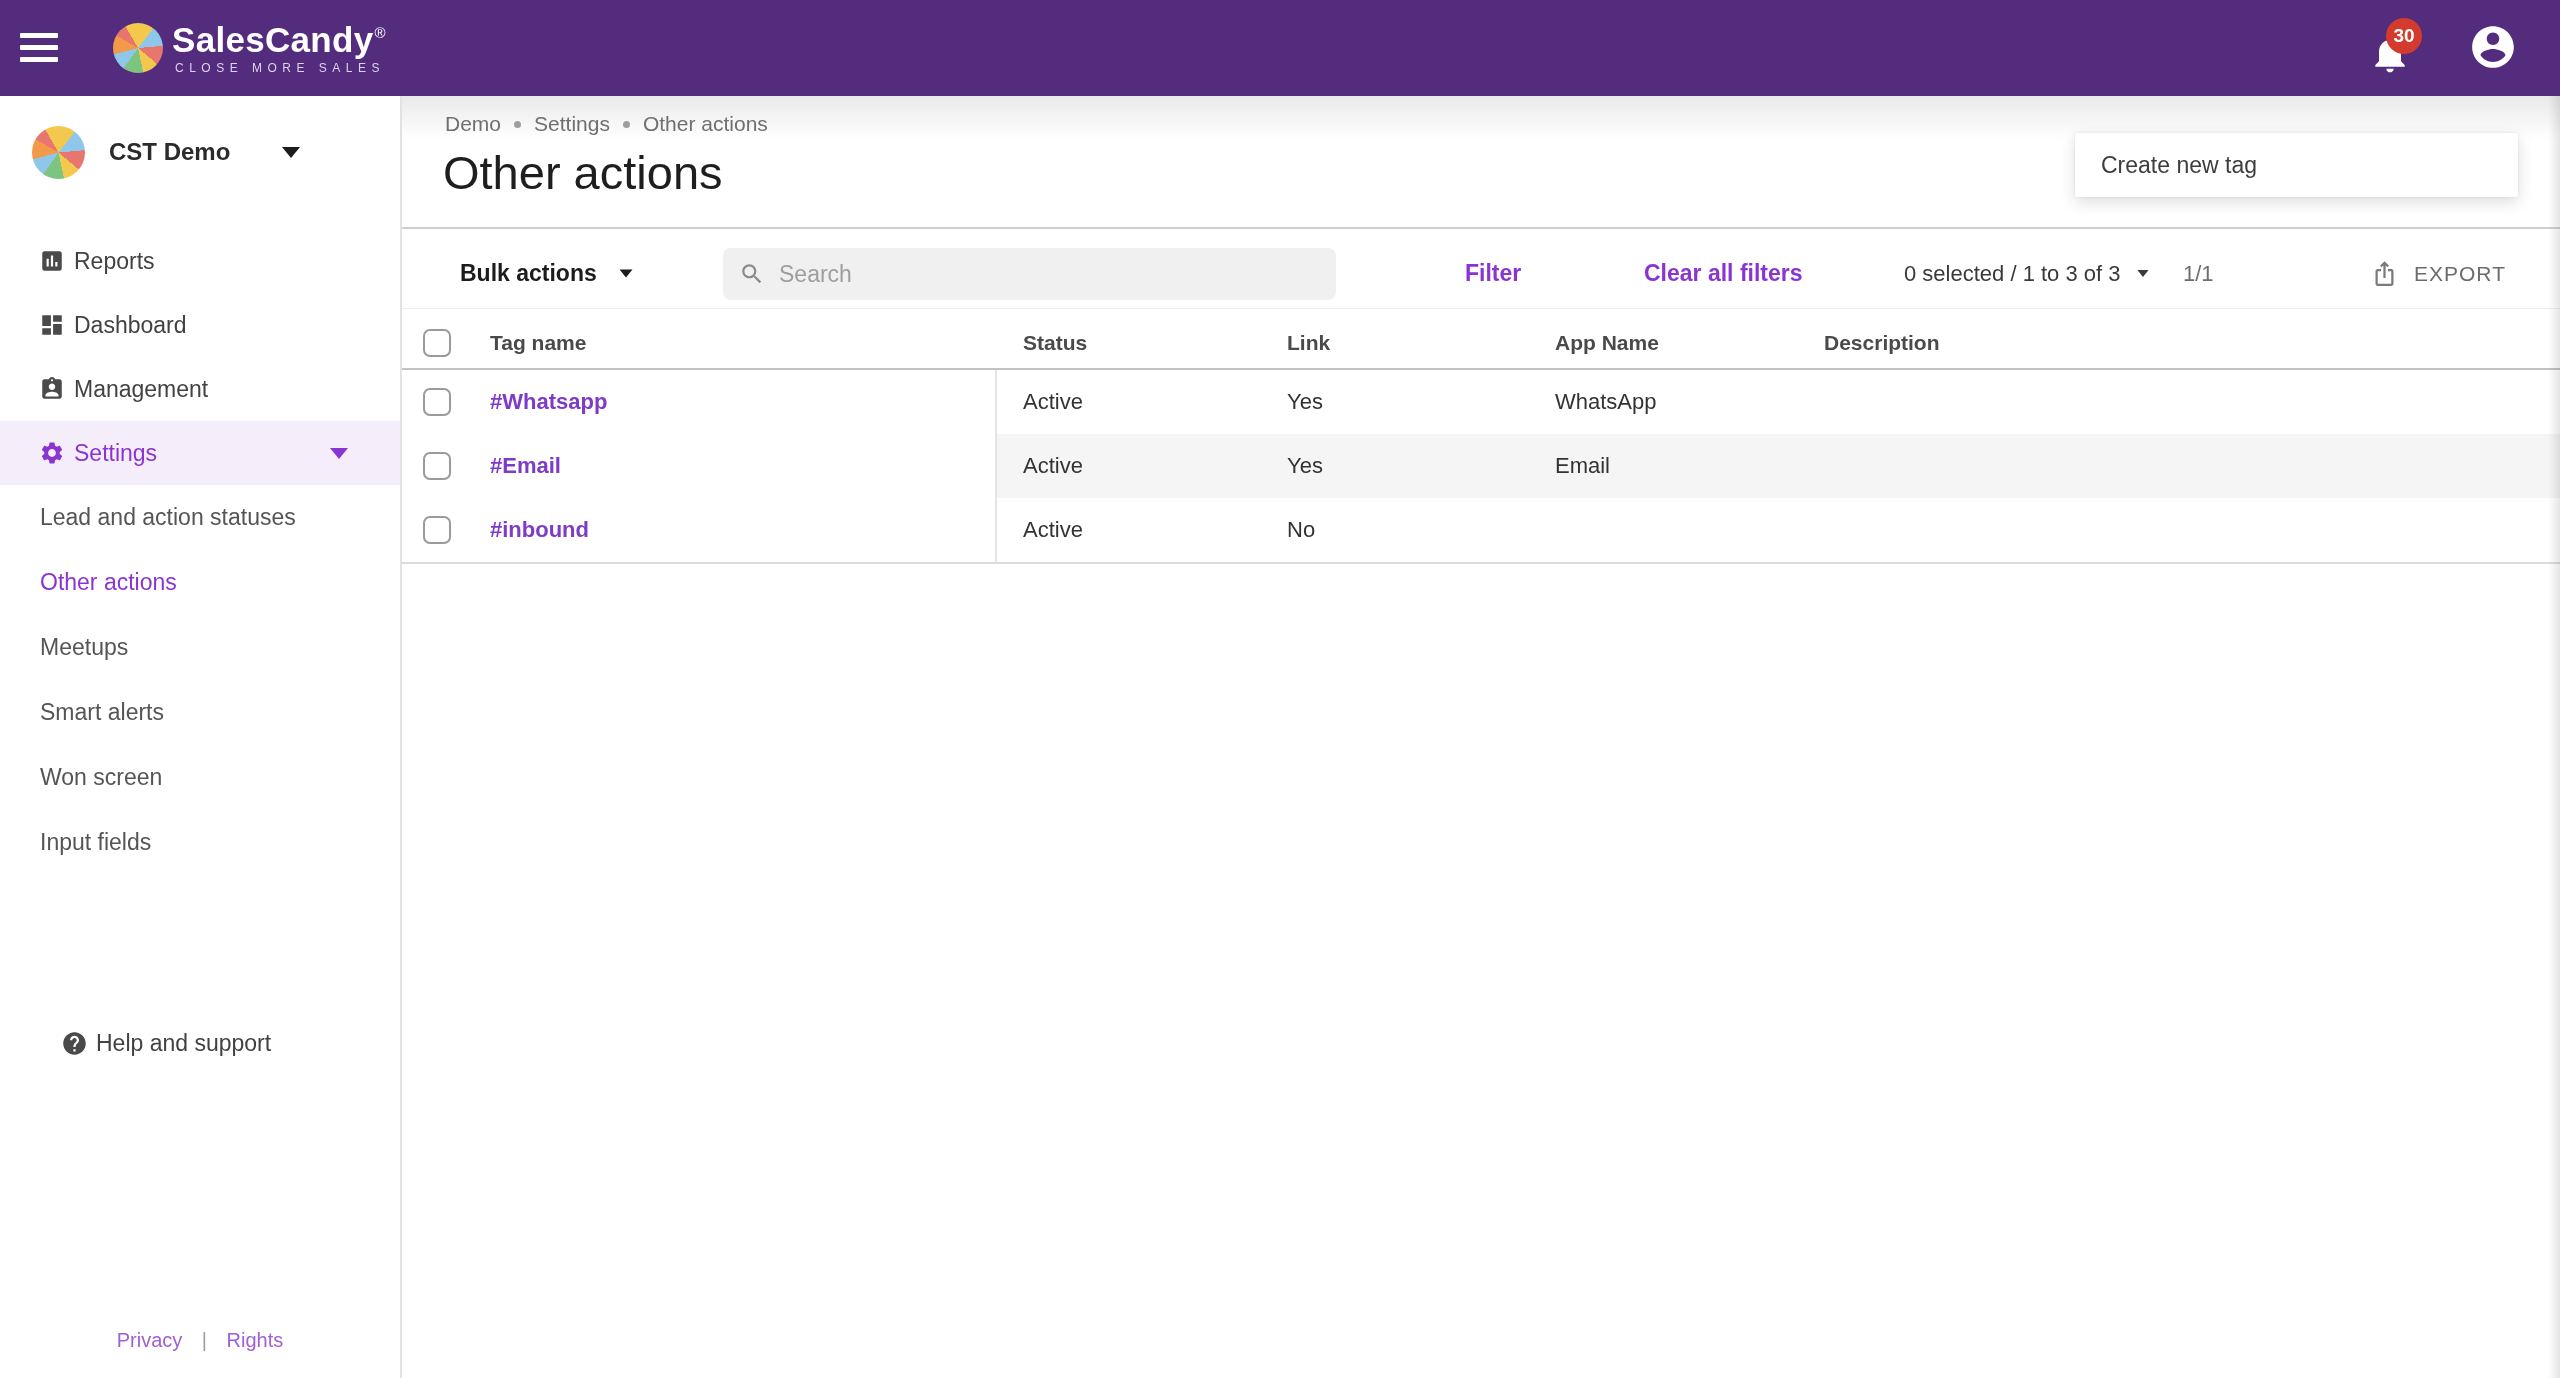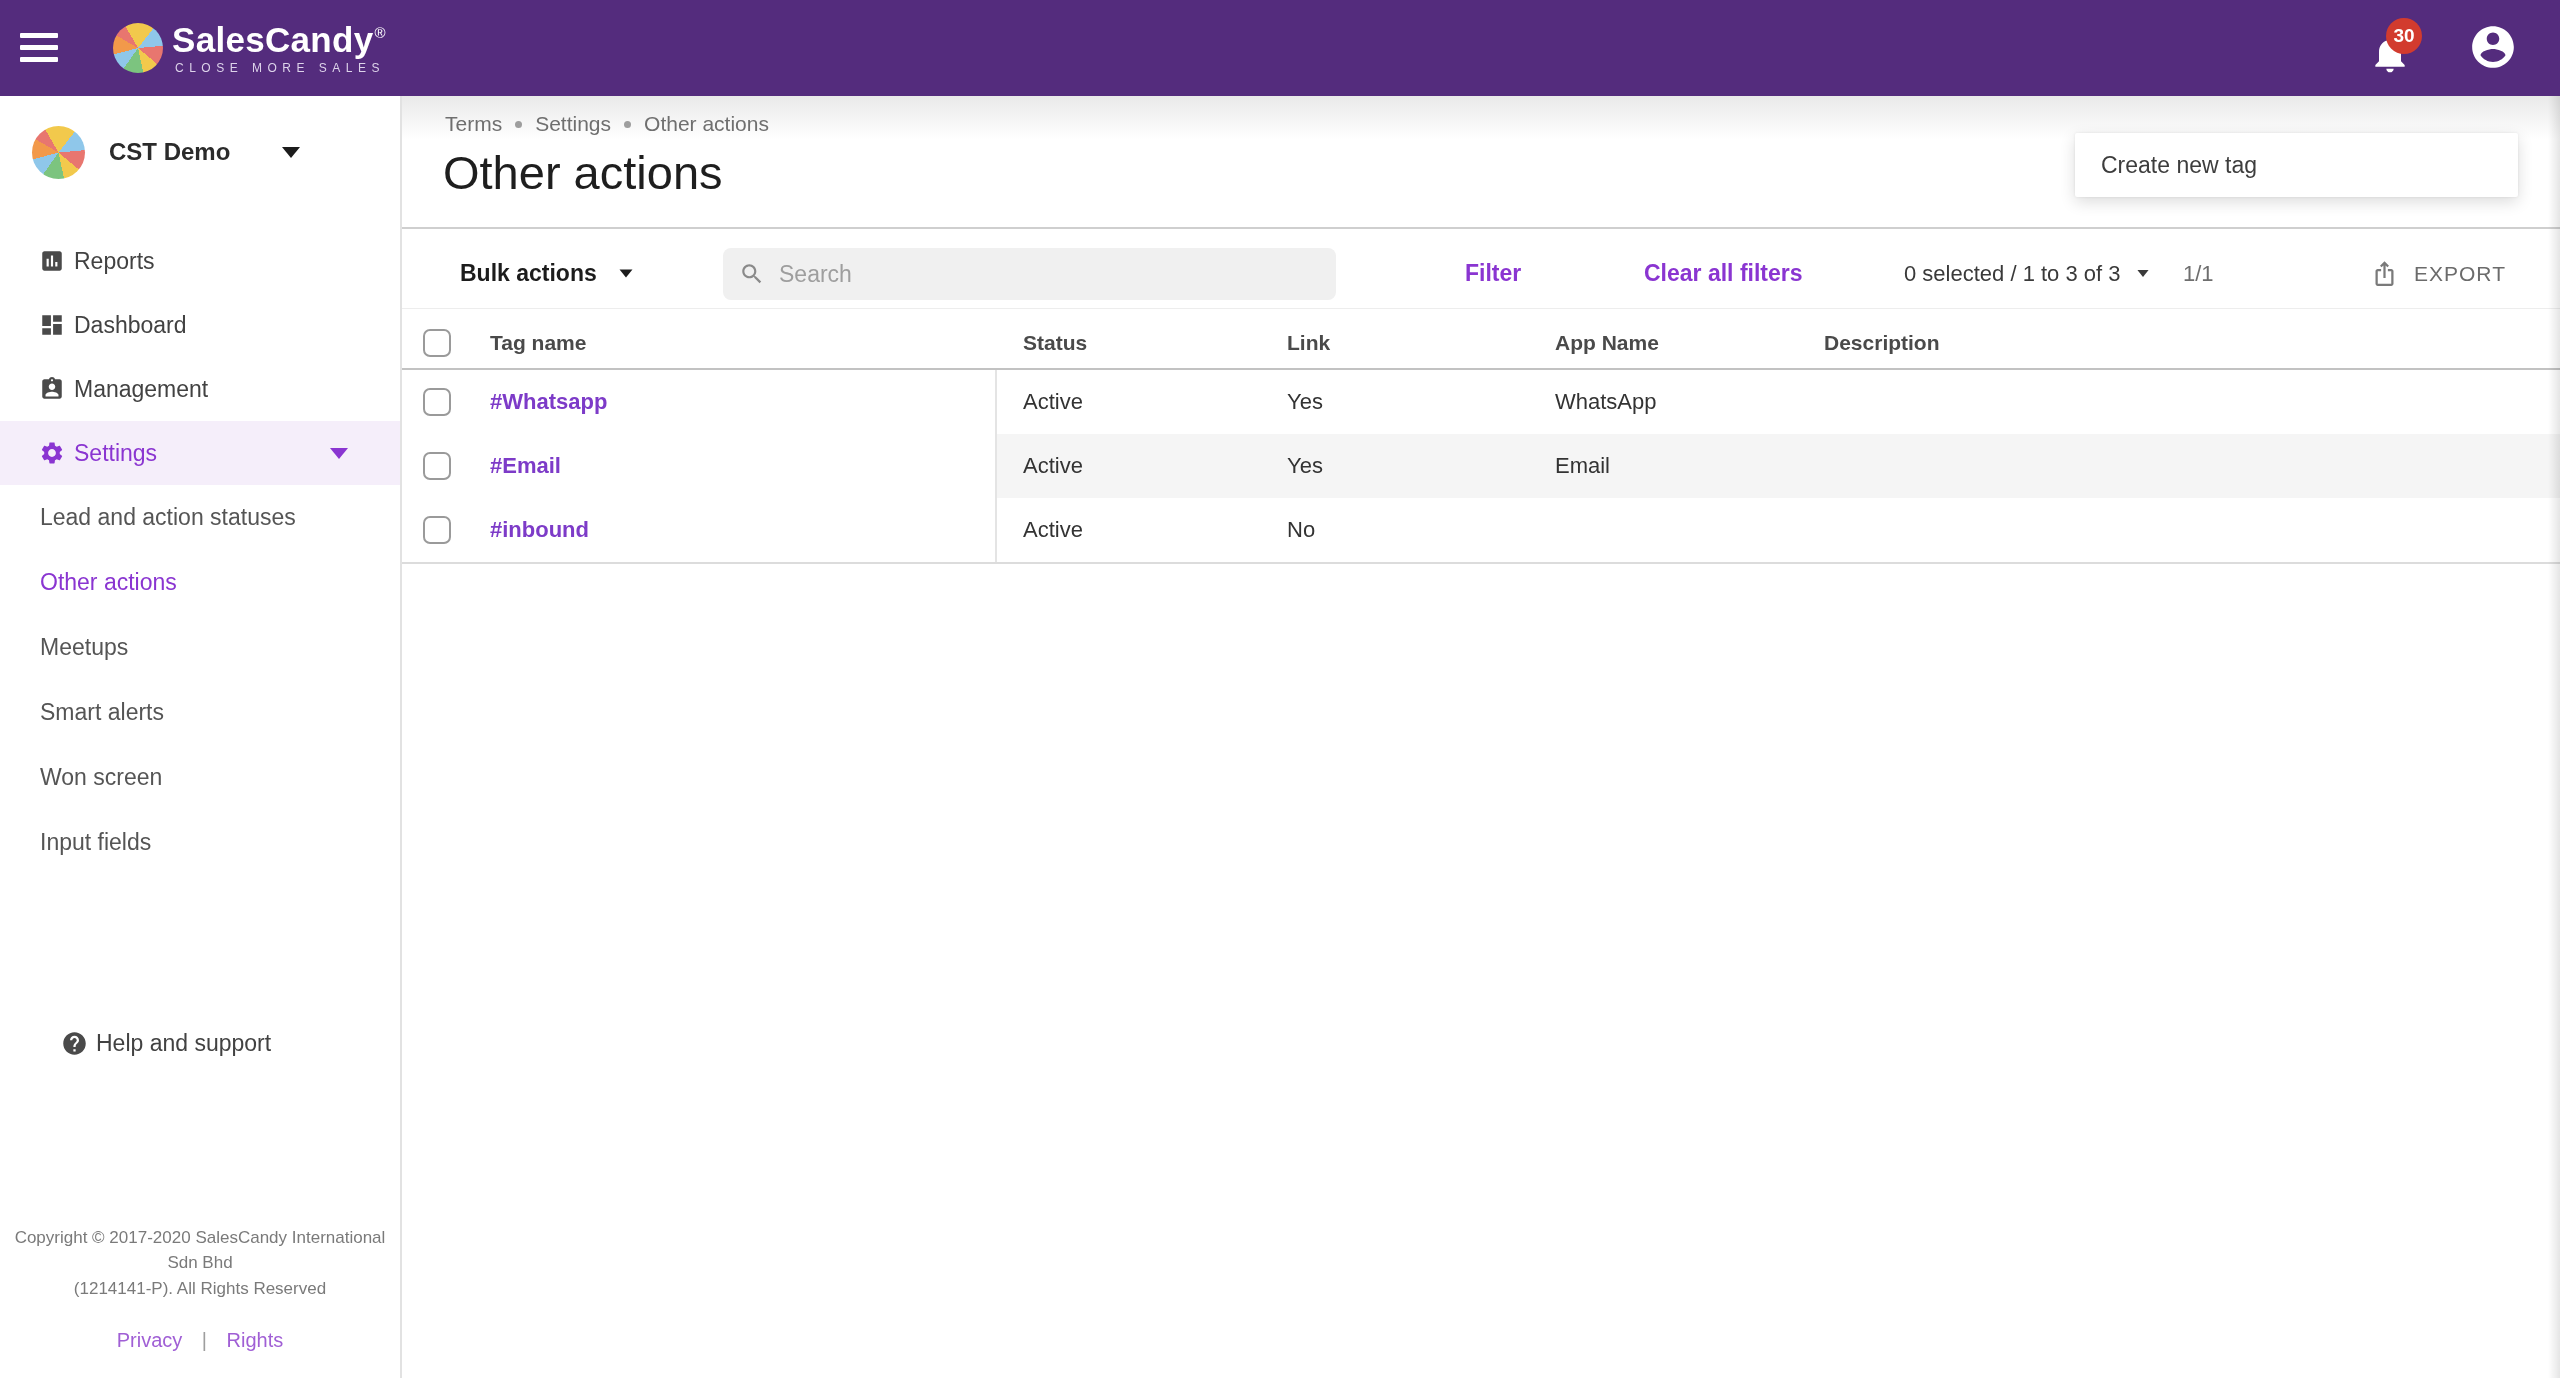--- a/index.html
+++ b/index.html
@@ -197,37 +197,33 @@
     <div class="help-item">
       <span class="nicon">
         <svg width="27" height="27" viewBox="0 0 24 24">
             <path d="M12 2C6.48 2 2 6.48 2 12s4.48 10 10 10 10-4.48 10-10S17.52 2 12 2zm1 17h-2v-2h2v2zm2.07-7.75l-.9.92C13.45 12.9 13 13.5 13 15h-2v-.5c0-1.1.45-2.1 1.17-2.83l1.24-1.26c.37-.36.59-.86.59-1.41 0-1.1-.9-2-2-2s-2 .9-2 2H8c0-2.21 1.79-4 4-4s4 1.79 4 4c0 .88-.36 1.68-.93 2.25z"></path>
           </svg>
       </span>
       <span>Help and support</span>
     </div>
 
     <div class="side-footer">
-      <div class="copyright">
-        <div>Copyright © 2017-2020 SalesCandy International Sdn Bhd</div>
-        <div>(1214141-P). All Rights Reserved</div>
-      </div>
       <div class="legal">
         <span class="link">Privacy</span>
         <span class="sep">|</span>
         <span class="link">Rights</span>
       </div>
     </div>
   </aside>
 
   <main class="main">
     <div class="top-fade"></div>
 
     <div class="breadcrumb">
-      <span class="crumb">Terms</span>
+      <span class="crumb">Demo</span>
       <span class="dot"></span>
       <span class="crumb">Settings</span>
       <span class="dot"></span>
       <span>Other actions</span>
     </div>
 
     <h1 class="page-title">Other actions</h1>
 
     <div class="create-card">Create new tag</div>
 

